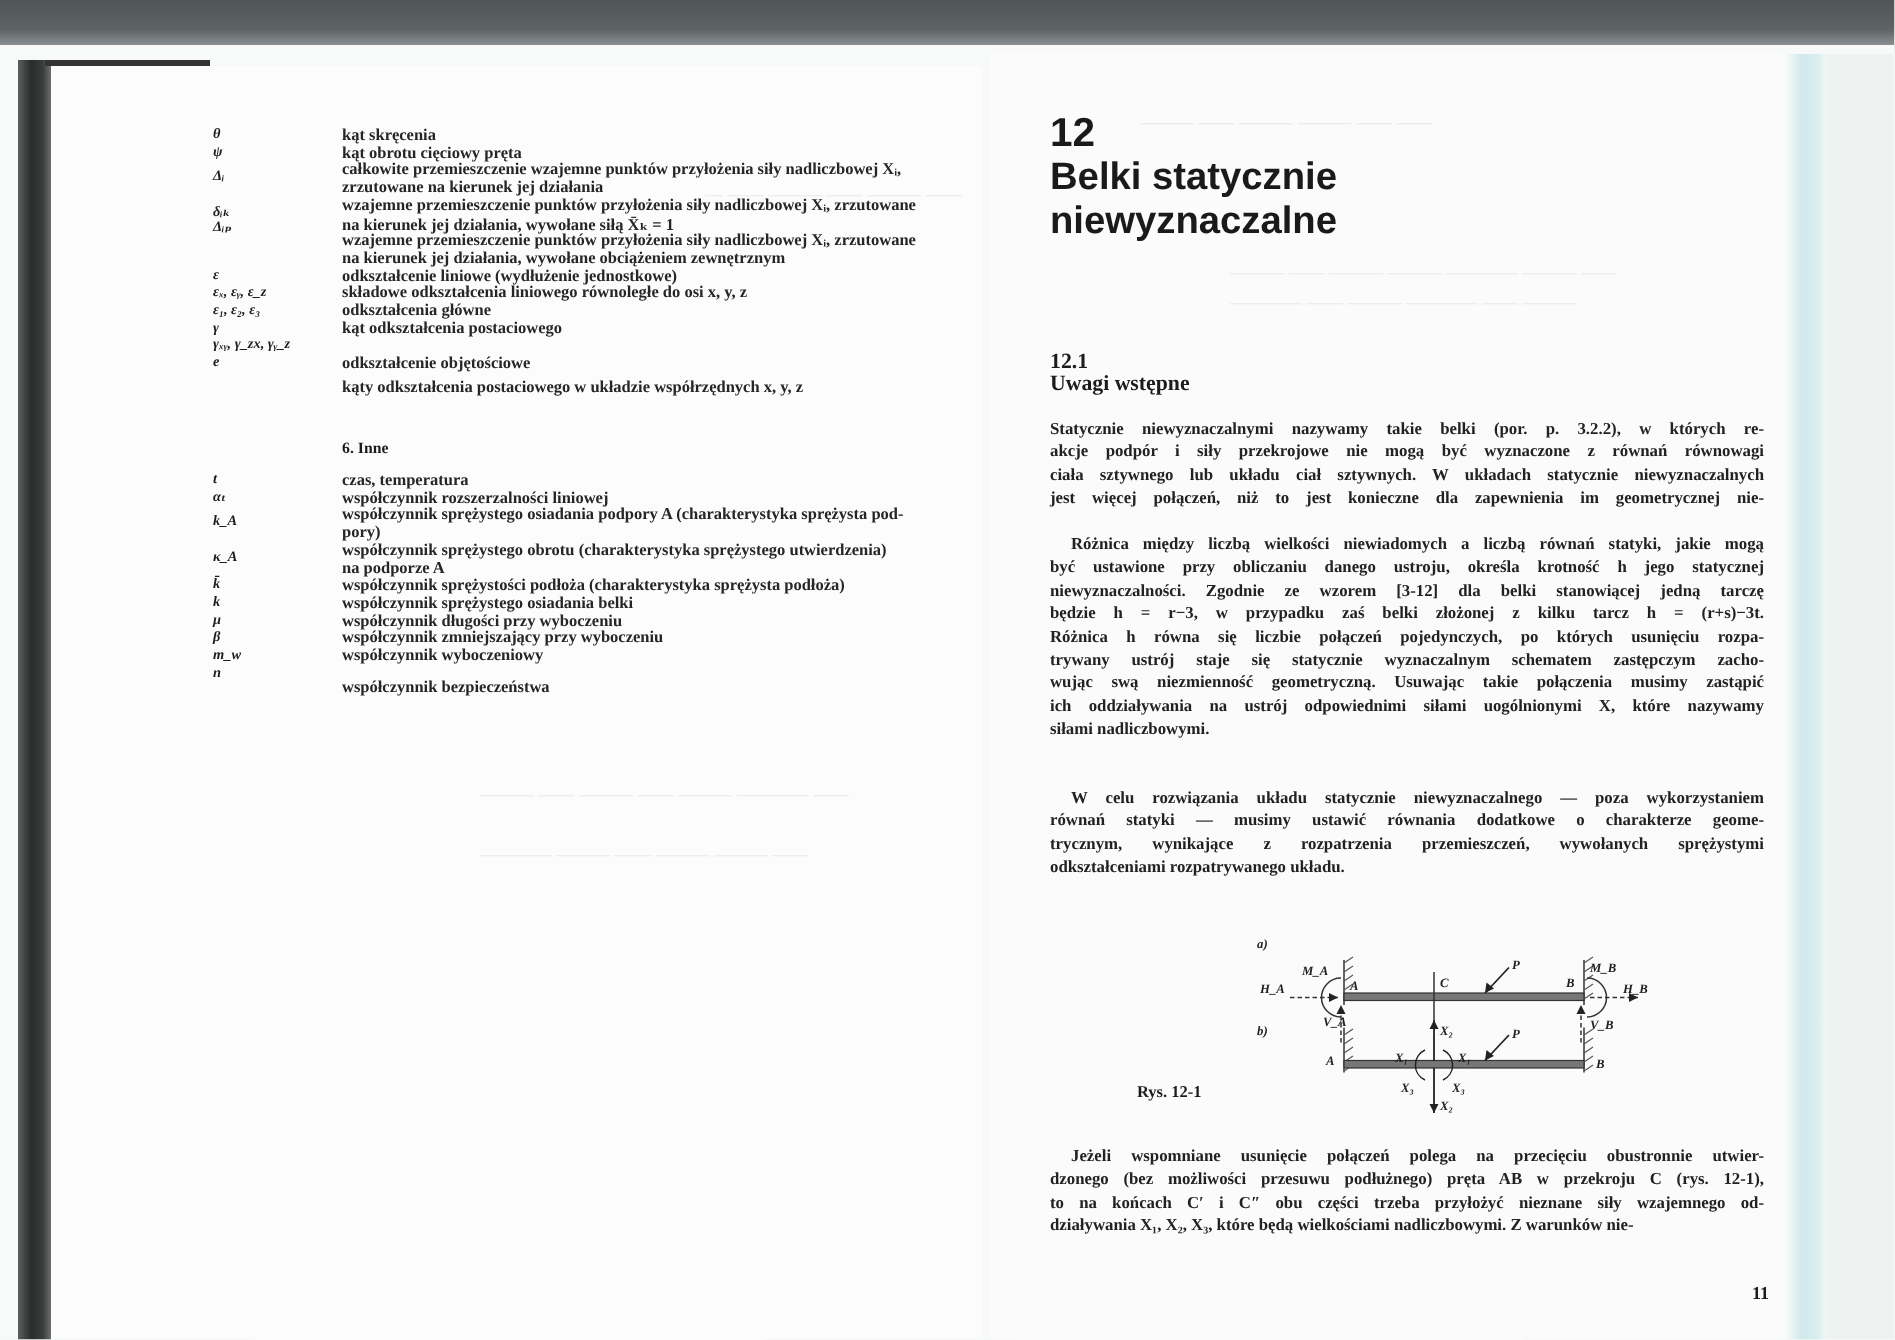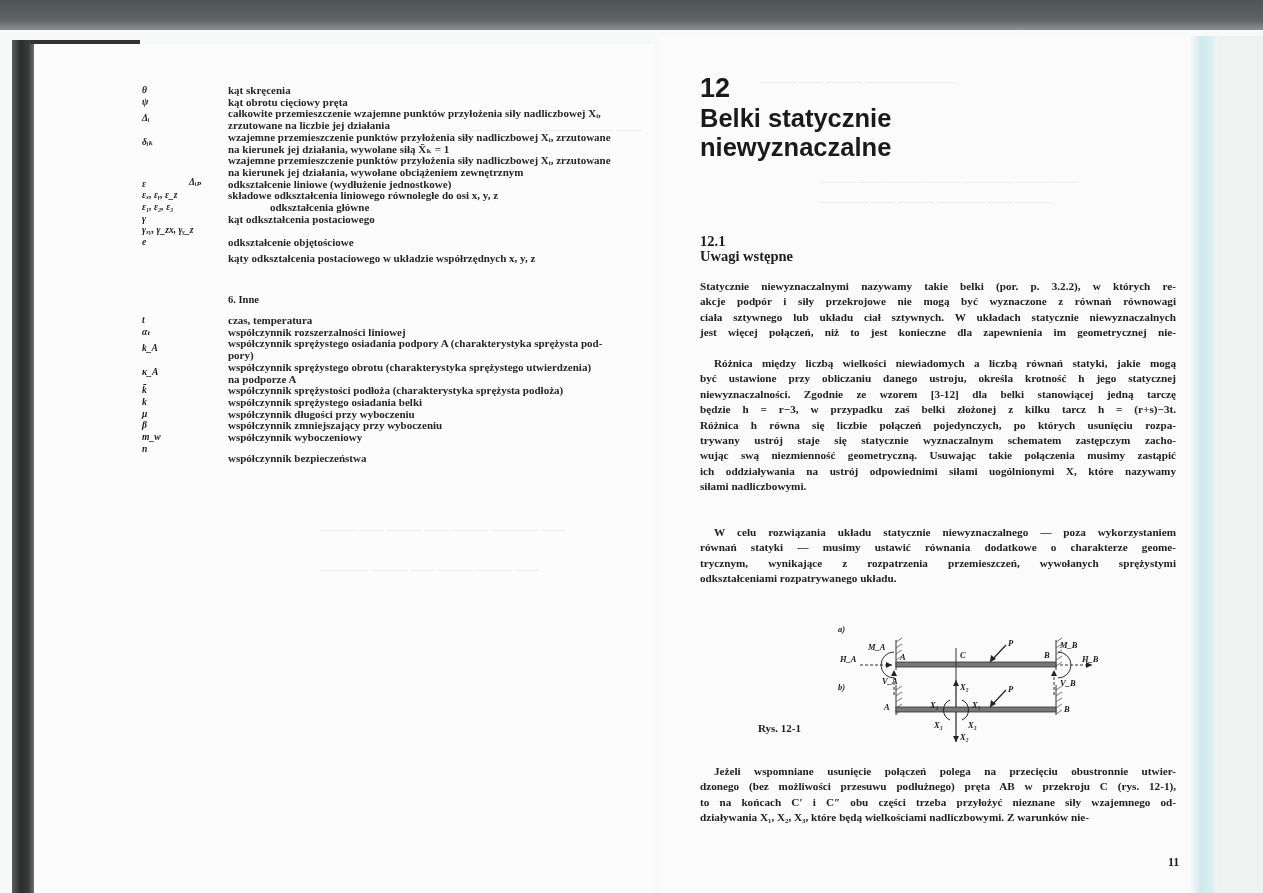--- a/index.html
+++ b/index.html
@@ -111,33 +111,33 @@
 <div class="ghost-text" style="left:320px;top:520px;">——— —— ——— —— ——— ———— ——</div>
 <div class="ghost-text" style="left:320px;top:560px;">———— ——— —— ——— ——— ——</div>
 
 <div class="symbols" id="symbols">
     <div class="sym" style="top: 84px;">θ</div>
     <div class="desc" style="top: 84px;">kąt skręcenia</div>
     <div class="sym" style="top: 95.7px;">ψ</div>
     <div class="desc" style="top: 95.7px;">kąt obrotu cięciowy pręta</div>
     <div class="sym" style="top: 112.4px;">Δᵢ</div>
     <div class="desc" style="top: 107.4px;">całkowite przemieszczenie wzajemne punktów przyłożenia siły nadliczbowej Xᵢ,</div>
-    <div class="desc" style="top: 119.1px;">zrzutowane na liczbie jej działania</div>
+    <div class="desc" style="top: 119.1px;">zrzutowane na kierunek jej działania</div>
     <div class="sym" style="top: 135.8px;">δᵢₖ</div>
     <div class="desc" style="top: 130.8px;">wzajemne przemieszczenie punktów przyłożenia siły nadliczbowej Xᵢ, zrzutowane</div>
     <div class="desc" style="top: 142.5px;">na kierunek jej działania, wywołane siłą X̄ₖ = 1</div>
-    <div class="sym" style="top: 176px; margin-left: 47px;">Δᵢₚ</div>
+    <div class="sym" style="top: 146px;">Δᵢₚ</div>
     <div class="desc" style="top: 154.2px;">wzajemne przemieszczenie punktów przyłożenia siły nadliczbowej Xᵢ, zrzutowane</div>
     <div class="desc" style="top: 165.9px;">na kierunek jej działania, wywołane obciążeniem zewnętrznym</div>
     <div class="sym" style="top: 177.6px;">ε</div>
     <div class="desc" style="top: 177.6px;">odkształcenie liniowe (wydłużenie jednostkowe)</div>
     <div class="sym" style="top: 189.3px;">εₓ, εᵧ, ε_z</div>
     <div class="desc" style="top: 189.3px;">składowe odkształcenia liniowego równoległe do osi x, y, z</div>
     <div class="sym" style="top: 201px;">ε₁, ε₂, ε₃</div>
-    <div class="desc" style="top: 201px; margin-left: 42px;">odkształcenia główne</div>
+    <div class="desc" style="top: 201px;">odkształcenia główne</div>
     <div class="sym" style="top: 212.7px;">γ</div>
     <div class="desc" style="top: 212.7px;">kąt odkształcenia postaciowego</div>
     <div class="sym" style="top: 224.4px;">γₓᵧ, γ_zx, γᵧ_z</div>
     <div class="desc" style="top: 221px; margin-top: 31px;">kąty odkształcenia postaciowego w układzie współrzędnych x, y, z</div>
     <div class="sym" style="top: 236.1px;">e</div>
     <div class="desc" style="top: 236.1px;">odkształcenie objętościowe</div>
     <div class="sym" style="top: 314px;">t</div>
     <div class="desc" style="top: 314px;">czas, temperatura</div>
     <div class="sym" style="top: 325.7px;">αₜ</div>
     <div class="desc" style="top: 325.7px;">współczynnik rozszerzalności liniowej</div>

